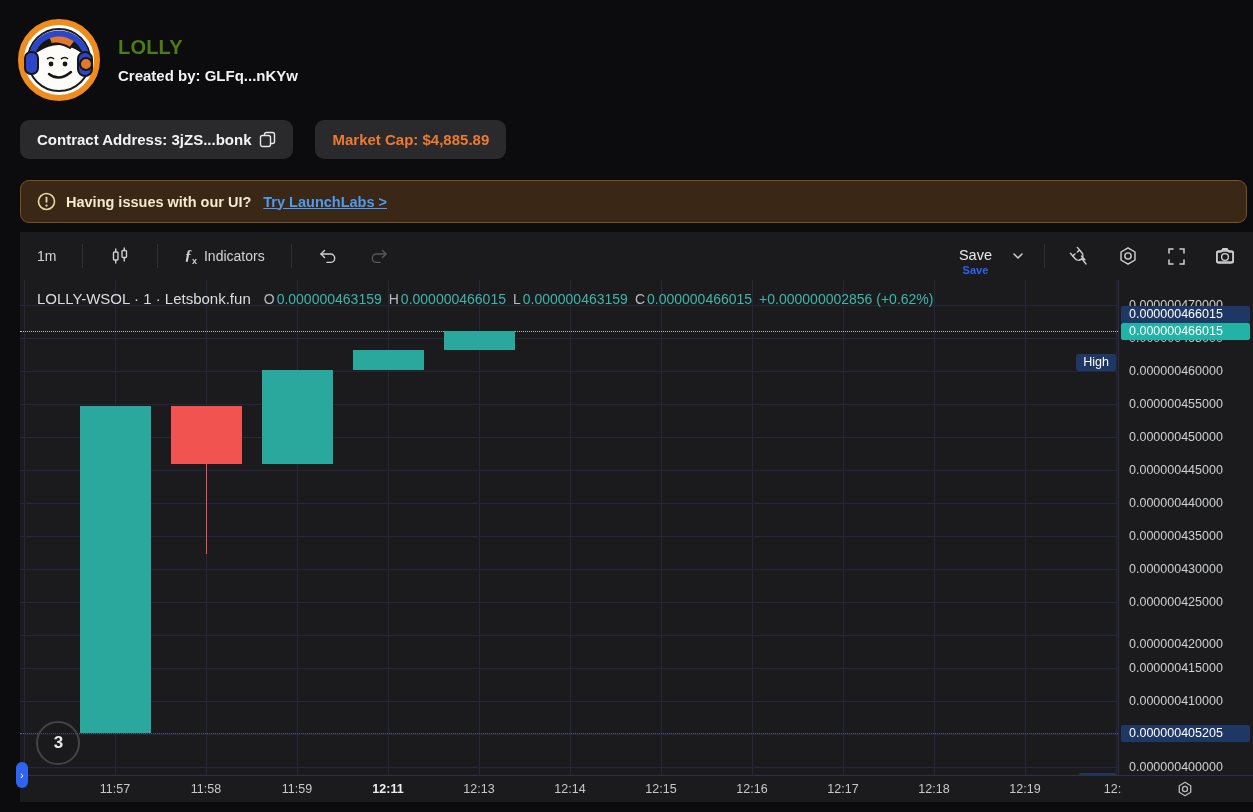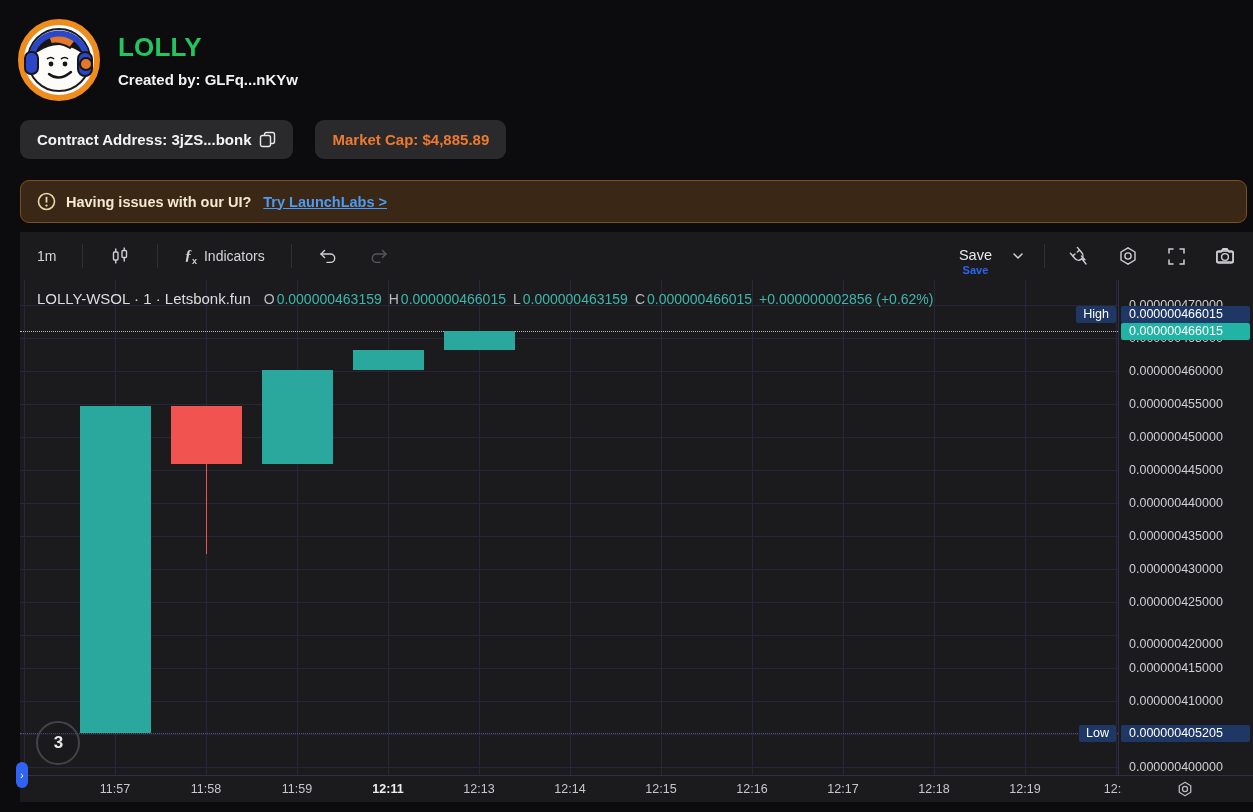--- a/index.html
+++ b/index.html
@@ -4,21 +4,21 @@
 <style>
   * { margin:0; padding:0; box-sizing:border-box; }
   html,body { width:1253px; height:812px; }
   body {
     background:#0c0c0e; color:#e6e7ea; overflow:hidden; position:relative;
     font-family:"Liberation Sans", sans-serif;
   }
   
   .header { position:absolute; left:18px; top:16px; display:flex; align-items:center; gap:18px; }
   .logo { width:82px; height:88px; display:flex; align-items:center; justify-content:center; }
-  .title { font-size:26px; font-weight:700; color:#22c55e; letter-spacing:.2px; }
+  .title { font-size:20px; font-weight:700; color:#4d7c0f; letter-spacing:.2px; }
   .subtitle { font-size:15px; font-weight:600; color:#f2f2f4; margin-top:8px; }
   
   .pills { position:absolute; left:20px; top:120px; display:flex; gap:22px; }
   .pill {
     height:39px; background:#2a2a2c; border:none; border-radius:9px; color:#f2f3f5;
     font-family:"Liberation Sans",sans-serif; font-size:15px; font-weight:700;
     display:flex; align-items:center; gap:8px; padding:0 17px; cursor:pointer; white-space:nowrap;
   }
   .pill.orange { color:#ee7a2f; }
   
@@ -53,21 +53,21 @@
   .hline { position:absolute; left:0; width:100%; height:1px; background:#26263a; }
   .candle { position:absolute; }
   .wick { position:absolute; width:1px; }
   .dotline { position:absolute; left:0; width:100%; height:0; }
   .dotline.cur { border-top:1px dotted #b9bbbf; }
   .dotline.low { border-top:1px dotted #55557c; }
   .plabel { position:absolute; left:10px; height:16px; line-height:16px; font-size:12.5px; color:#cdcfd3; white-space:nowrap; }
   .chip { position:absolute; left:2px; right:3px; height:17px; line-height:17px; font-size:12.5px; color:#fff; border-radius:2px; padding-left:8px; white-space:nowrap; }
   .chip.navy { background:#1e3765; }
   .chip.teal { background:#23b3a4; }
-  .namechip { position:absolute; right:2px; height:17px; line-height:17px; font-size:12.5px; color:#fff; background:#1e3765; border-radius:2px; padding:0 7px; }
+  .namechip { position:absolute; right:2px; height:17px; line-height:17px; font-size:12.5px; color:#fff; background:#1e3765; border-radius:2px; padding:0 7px;margin-top:48px; }
   .tlabel { position:absolute; top:6px; transform:translateX(-50%); font-size:12.5px; color:#c6c8cc; white-space:nowrap; }
   .tlabel.bold { font-weight:700; color:#ededee; }
   .legend { position:absolute; left:17px; top:10px; display:flex; align-items:baseline; gap:7px; font-size:14px; z-index:5; white-space:nowrap; }
   .lg-symbol { font-size:15px; color:#dcdde1; margin-right:6px; }
   .lg-k { color:#b7bac2; }
   .lg-v { color:#3db6ab; margin-left:-5px; }
   .lg-chg { color:#3db6ab; }
   .watermark { position:absolute; left:16px; top:441px; width:44px; height:44px; border-radius:50%;
     border:2px solid #434449; display:flex; align-items:center; justify-content:center; cursor:pointer; z-index:4; background:rgba(27,27,30,.3); }
   .wm-glyph { font-weight:800; font-size:17px; color:#e8e9eb; letter-spacing:-1px; }

